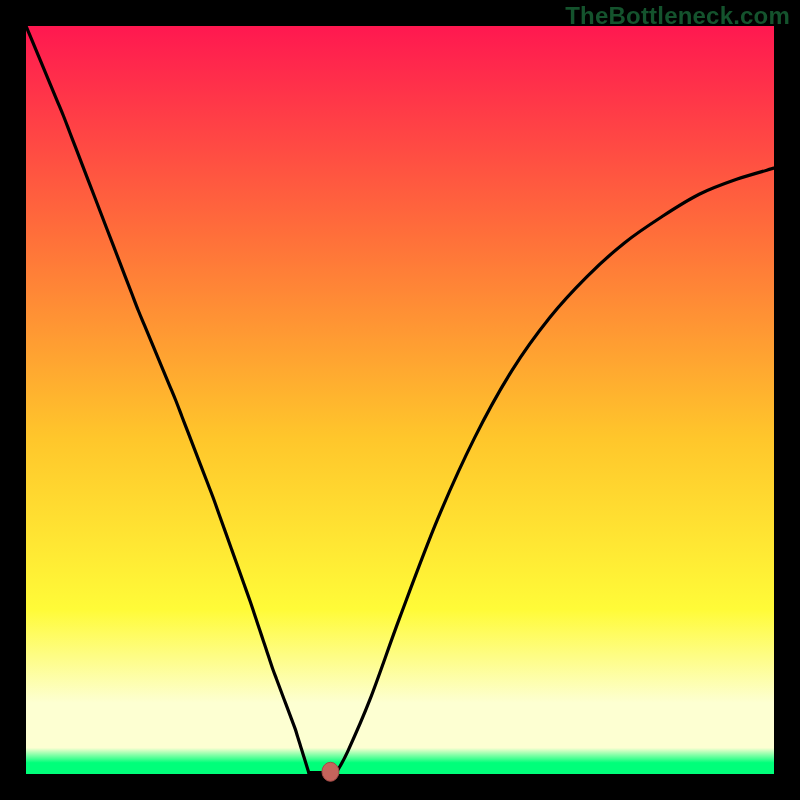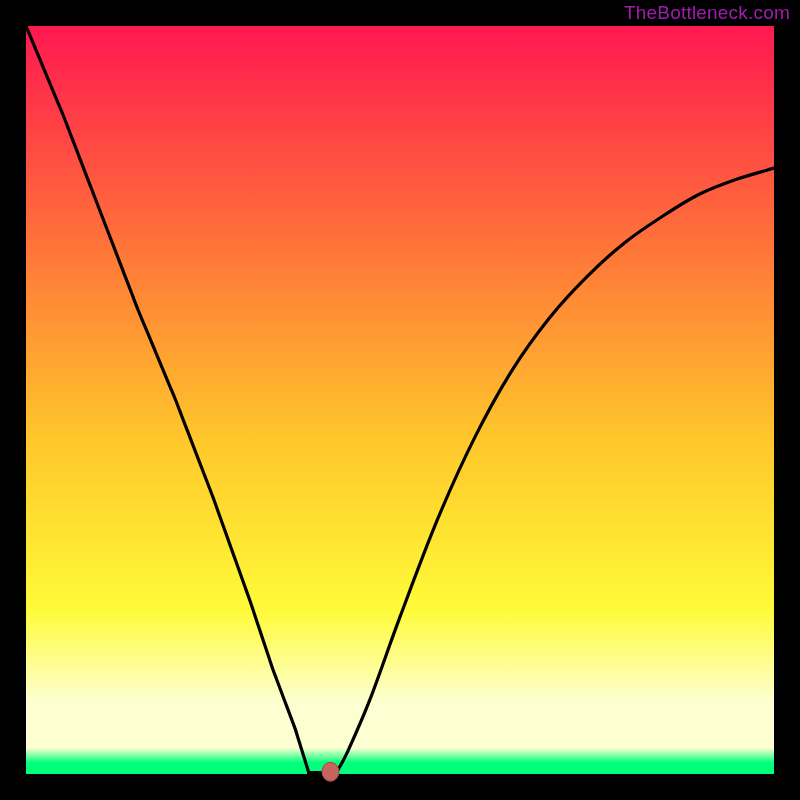--- a/index.html
+++ b/index.html
@@ -13,23 +13,23 @@
   }
   .container {
     position: relative;
     width: 800px;
     height: 800px;
   }
   .watermark {
     position: absolute;
     top: 2px;
     right: 10px;
-    font-size: 19px;
-    font-weight: 400;
-    color: #a21caf;
+    font-size: 24px;
+    font-weight: 700;
+    color: #14532d;
     letter-spacing: 0.2px;
     z-index: 10;
     user-select: none;
   }
   svg { display: block; }
 </style>
 </head>
 <body>
 
 <div class="container">

